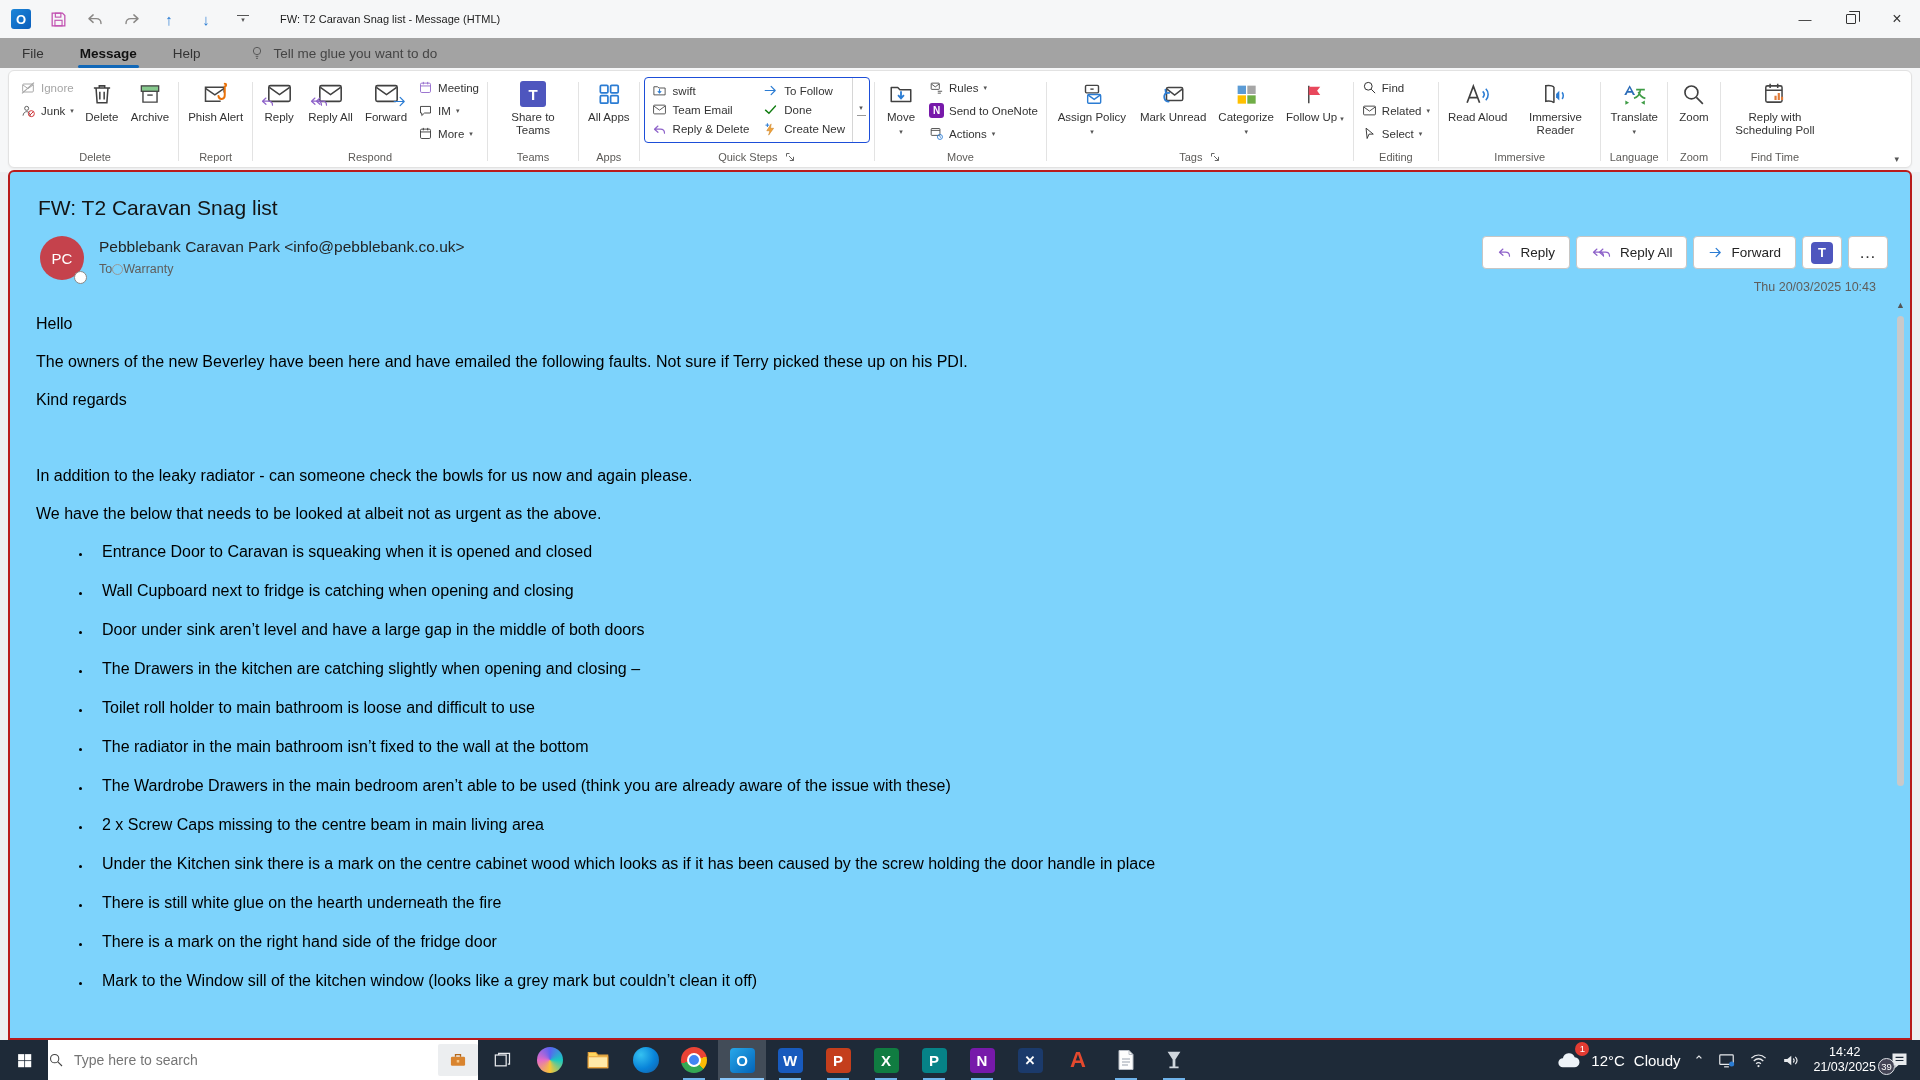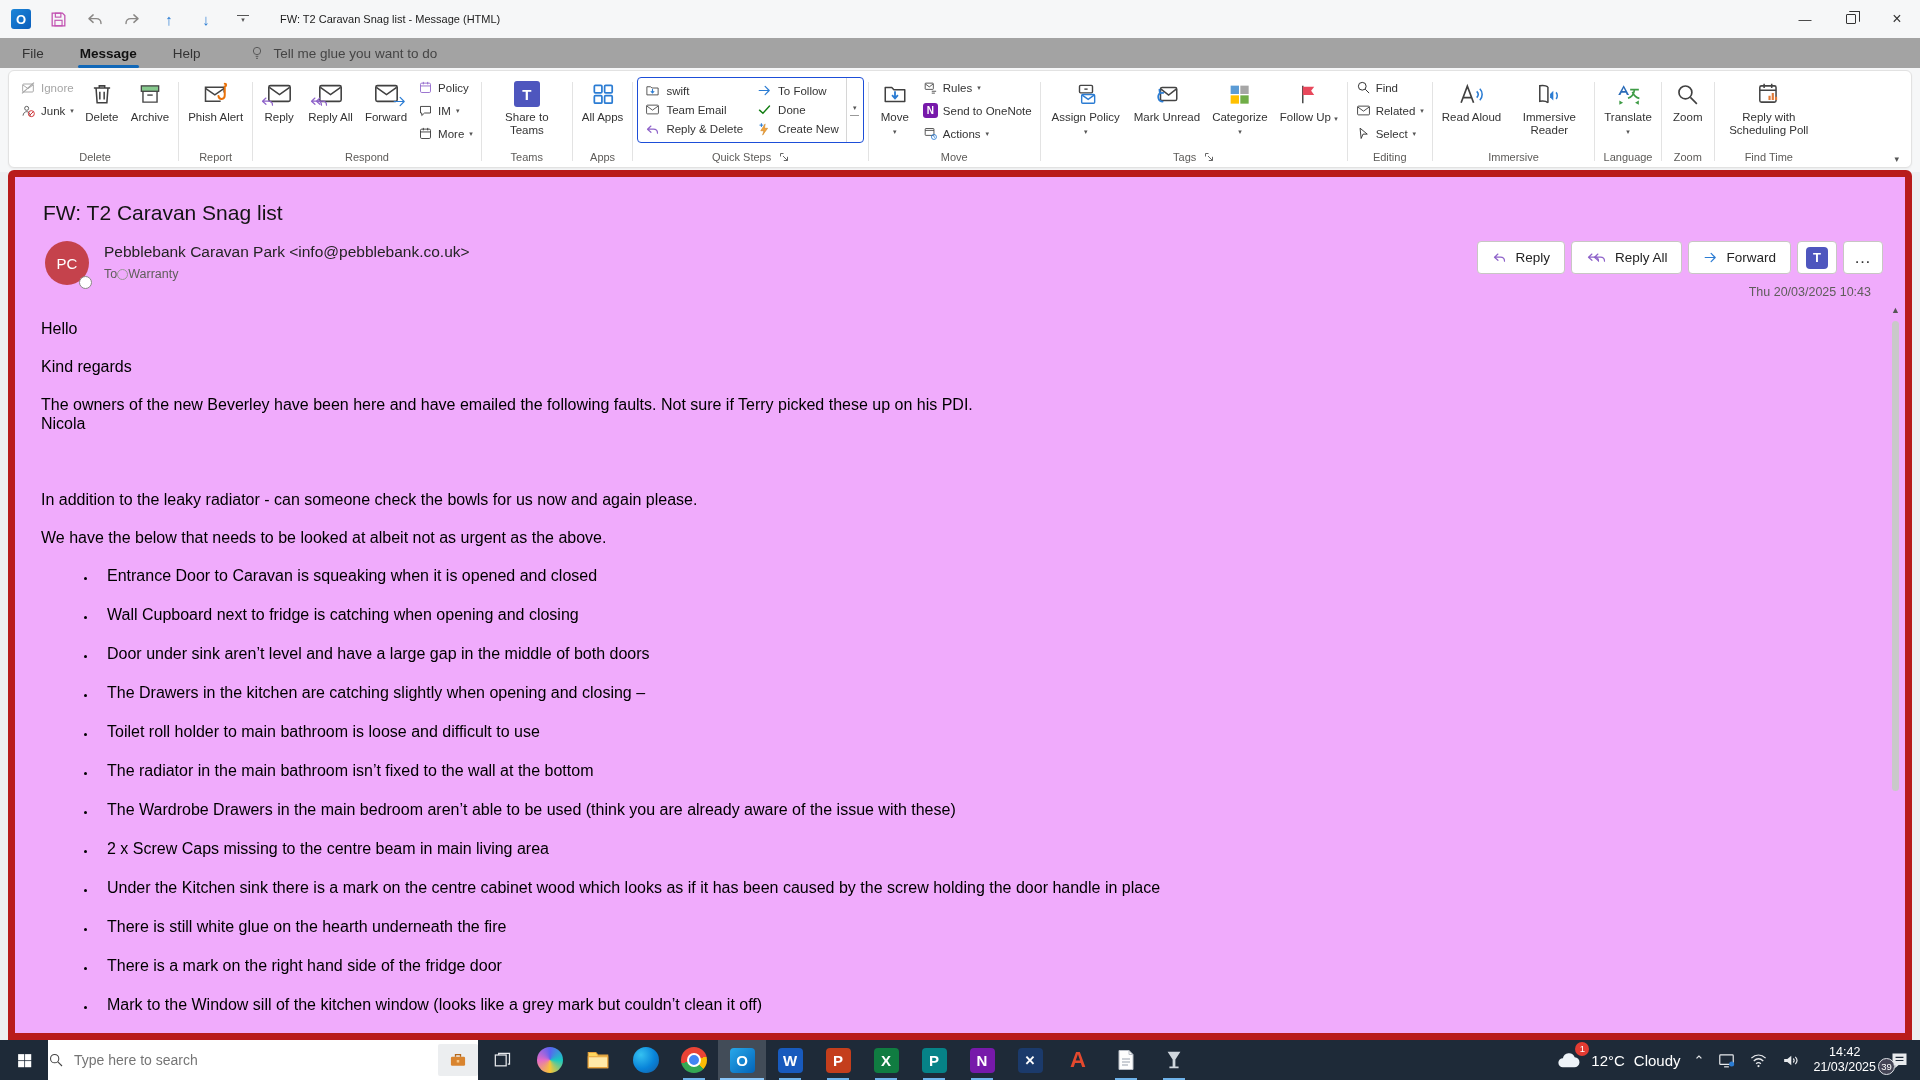--- a/index.html
+++ b/index.html
@@ -43,21 +43,21 @@
 .disabled{opacity:.45}
 .qsteps{border:1px solid #1d4ed8;border-radius:4px;display:flex;margin-top:3px;height:66px}
 .qscol{display:flex;flex-direction:column;justify-content:space-around;padding:3px 7px}
 .qsitem{display:flex;align-items:center;gap:6px;font-size:11.5px;color:#333;white-space:nowrap}
 .qsscroll{width:17px;border-left:1px solid #d6d6d6;border-radius:0 4px 4px 0;display:flex;flex-direction:column;align-items:center;justify-content:center;gap:4px;color:#555}
 .launcher{color:#666}
 .ribbon-collapse{position:absolute;right:12px;bottom:3px;font-size:9px;color:#555}
 .sq{border-radius:3px;color:#fff;font-weight:700;display:flex;align-items:center;justify-content:center}
 
 
-.mailcard{position:absolute;left:8px;right:8px;top:170px;bottom:40px;background:#f0abfc;border:7px solid #b91c1c;border-radius:6px 6px 0 0;overflow:hidden}
+.mailcard{position:absolute;left:8px;right:8px;top:170px;bottom:40px;background:#7dd3fc;border:2px solid #b91c1c;border-radius:6px 6px 0 0;overflow:hidden}
 .subject{padding:24px 28px 0;font-size:21px;font-weight:500;color:#141414}
 .mailhead{display:flex;align-items:flex-start;padding:16px 22px 0 30px}
 .avatar{width:44px;height:44px;border-radius:50%;background:#c5424c;color:#fff;display:flex;align-items:center;justify-content:center;font-size:15px;position:relative;flex:none}
 .presence{position:absolute;right:-3px;bottom:-4px;width:13px;height:13px;border-radius:50%;background:#fff;border:1.6px solid #8a8886}
 .sender-block{margin-left:15px;padding-top:2px}
 .sender{font-size:15.5px;color:#242424}
 .toline{margin-top:6px;display:flex;align-items:center;font-size:12.5px;color:#5f5d5b}
 .tocircle{width:11px;height:11px;border-radius:50%;border:1.6px solid #9a9896;flex:none}
 .head-right{margin-left:auto;display:flex;flex-direction:column;align-items:flex-end}
 .head-btns{display:flex;gap:6px}
@@ -432,21 +432,21 @@
                 <use href="#i-fwd"></use>
               </svg>
         </div>
         <div class="rlabel">Forward</div>
       </div>
       <div class="smallcol">
         <div class="rbs">
           <svg width="15" height="15" style="color:#8e62c9">
                 <use href="#i-cal"></use>
               </svg>
-          <span>Policy</span>
+          <span>Meeting</span>
         </div>
         <div class="rbs">
           <svg width="15" height="15">
                 <use href="#i-chat"></use>
               </svg>
           <span>IM</span>
               <span class="chv">▾</span>
         </div>
         <div class="rbs">
           <svg width="15" height="15">
@@ -773,23 +773,22 @@
         <div class="hbtn icon-only">
           <span class="more-dots">…</span>
         </div>
       </div>
       <div class="dateline">Thu 20/03/2025 10:43</div>
     </div>
   </div>
 
   <div class="mailbody">
     <p>Hello</p>
+    <p class="mt">The owners of the new Beverley have been here and have emailed the following faults.  Not sure if Terry picked these up on his PDI.</p>
     <p class="mt">Kind regards</p>
-    <p class="mt">The owners of the new Beverley have been here and have emailed the following faults.  Not sure if Terry picked these up on his PDI.</p>
-    <p>Nicola</p>
     <p class="mt3">In addition to the leaky radiator  - can someone check the bowls for us now and again please.</p>
     <p class="mt">We have the below that needs to be looked at albeit not as urgent as the above.</p>
     <ul class="bullets">
       <li>Entrance Door to Caravan is squeaking when it is opened and closed</li>
       <li>Wall Cupboard next to fridge is catching when opening and closing</li>
       <li>Door under sink aren’t level and have a large gap in the middle of both doors</li>
       <li>The Drawers in the kitchen are catching slightly when opening and closing –</li>
       <li>Toilet roll holder to main bathroom is loose and difficult to use</li>
       <li>The radiator in the main bathroom isn’t fixed to the wall at the bottom</li>
       <li>The Wardrobe Drawers in the main bedroom aren’t able to be used (think you are already aware of the issue with these)</li>

